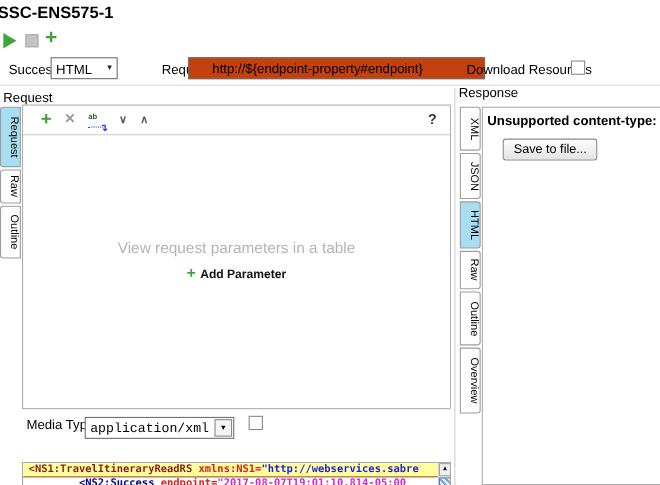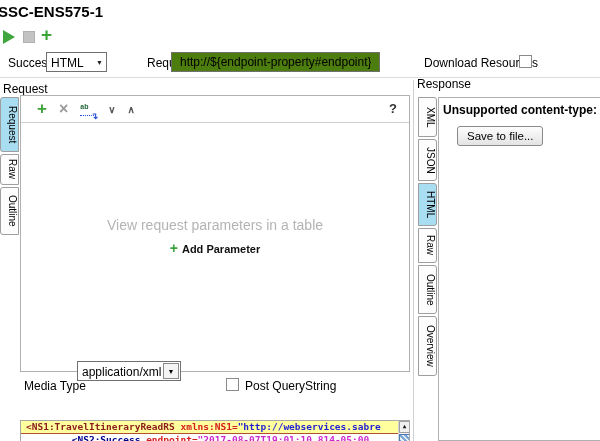--- a/index.html
+++ b/index.html
@@ -16,22 +16,22 @@
     border-left:12px solid #3fa53f; border-top:7px solid transparent; border-bottom:7px solid transparent; }
   .stop-icon { left:23px; top:31px; width:12px; height:12px; background:#c3c3c3; border:1px solid #b0b0b0; }
   .plus-icon { left:41px; top:25px; font-size:19px; font-weight:bold; color:#3aa33a; line-height:19px; }
 
   
   .lbl { font-size:12px; white-space:nowrap; }
   .combo { border:1px solid #707070; background:#fff; height:20px; font-size:12px; }
   .combo .val { position:absolute; left:4px; top:3px; white-space:nowrap; }
   .combo .arrow { position:absolute; right:3px; top:6px; font-size:7px; color:#222; }
   .method-combo { left:46px; top:52px; width:61px; }
-  .url-input { left:171px; top:52px; width:209px; height:20px; border:1px solid #707070;
-    font-family:"Liberation Sans",sans-serif; font-size:12px; padding:0 8px; background:#4d7c0f; }
+  .url-input { left:171px; top:52px; width:270px; height:20px; border:1px solid #707070;
+    font-family:"Liberation Sans",sans-serif; font-size:12px; padding:0 21px; background:#c2410c; }
   .checkbox { width:13px; height:13px; background:#fff; border:1px solid #8a8a8a; }
 
   .hsep { left:0; top:77px; width:600px; height:1px; background:#dcdcdc; }
   .vsep { left:413px; top:80px; width:1px; height:361px; background:#d0d0d0; }
 
   
   .vtab {
     width:19px; writing-mode:vertical-rl; text-align:center; font-size:10px;
     background:#fdfdfd; border:1px solid #9e9e9e; color:#000; cursor:default;
     overflow:hidden; white-space:nowrap;
@@ -50,21 +50,21 @@
     border-bottom:1px dotted #2b4fd4; line-height:9px; text-align:left; }
   .tb-sync .arr { position:absolute; right:-2px; bottom:-6px; color:#2b4fd4; font-size:9px; }
   .tb-chev { color:#555; font-size:10px; font-weight:bold; }
   .tb-help { position:absolute; right:12px; top:5px; font-size:13px; font-weight:bold; color:#333; }
 
   .placeholder { left:21px; top:217px; width:388px; text-align:center; font-size:14px; color:#b4b4b4; }
   .add-param { left:21px; top:240px; width:388px; text-align:center; font-size:11px; font-weight:bold; color:#111; }
   .add-param .plus { color:#3aa33a; font-size:14px; font-weight:bold; margin-right:4px; }
 
   
-  .media-combo { left:77px; top:361px; width:104px; }
+  .media-combo { left:77px; top:379px; width:136px;font-family:Liberation Mono, monospace; }
   .media-combo .btn { position:absolute; right:1px; top:1px; width:16px; height:16px;
     border:1px solid #8a8a8a; background:#f4f4f4; text-align:center; }
   .media-combo .btn span { font-size:7px; position:relative; top:-1px; }
 
   
   .xml-editor { left:20px; top:397px; width:390px; height:44px; border:1px solid #a8a8a8; background:#fff;
     font-family:"DejaVu Sans Mono", monospace; font-size:9.5px; font-weight:bold; overflow:hidden;margin-top:23px; }
   .xml-line { height:12px; line-height:12px; white-space:pre; overflow:hidden; padding-left:5px; }
   .xml-line.current { background:#ffff9e; border-bottom:1px solid #b05030; height:13px; }
   .tok-tag-cur { color:#8b1a1a; }
@@ -135,21 +135,20 @@
 
   <div class="abs add-param"><span class="plus">+</span><span>Add Parameter</span></div>
   <div class="abs placeholder">View request parameters in a table</div>
 
   <div class="abs lbl" style="left:24px; top:379px;">Media Type</div>
   <div class="abs combo media-combo">
     <span class="val">application/xml</span>
     <span class="btn"><span>▼</span></span>
   </div>
   <div class="abs checkbox" style="left:226px; top:378px;"></div>
-  <div class="abs lbl" style="left:245px; top:379px;">Post QueryString</div>
 
   <div class="abs xml-editor">
     <div class="xml-line current"><span style="white-space:pre"></span><span class="tok-tag-cur">&lt;NS1:TravelItineraryReadRS</span><span class="tok-attr"> xmlns:NS1=</span><span class="tok-url">"http://webservices.sabre</span></div>
     <div class="xml-line"><span style="white-space:pre">        </span><span class="tok-tag">&lt;NS2:Success</span><span class="tok-attr"> endpoint=</span><span class="tok-val">"2017-08-07T19:01:10.814-05:00</span></div>
     <div class="xml-scrollbar">
       <div class="sb-up"><span>▲</span></div>
       <div class="sb-thumb"></div>
     </div>
   </div>
 

